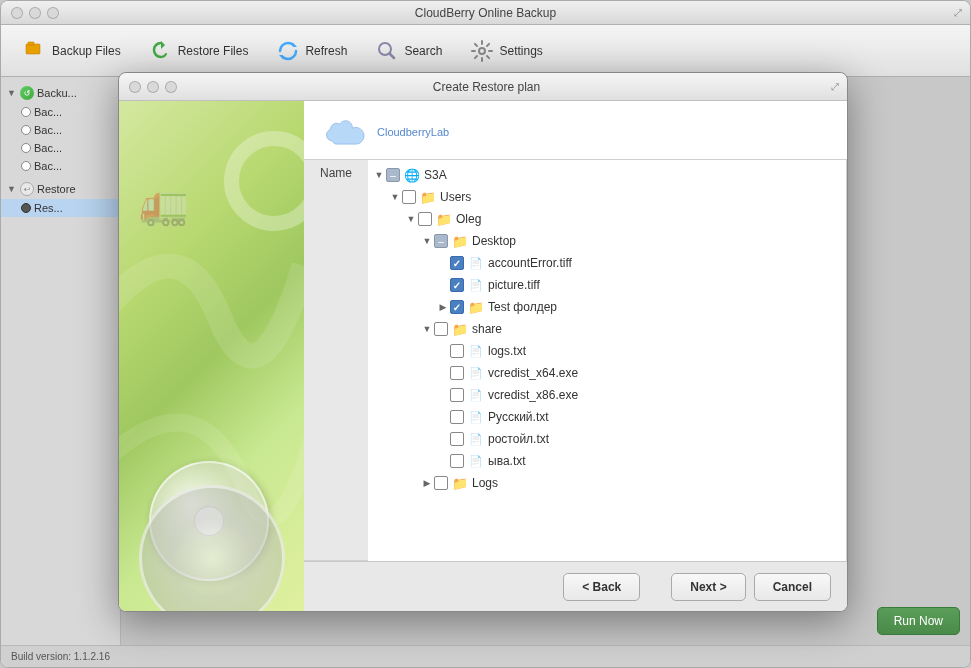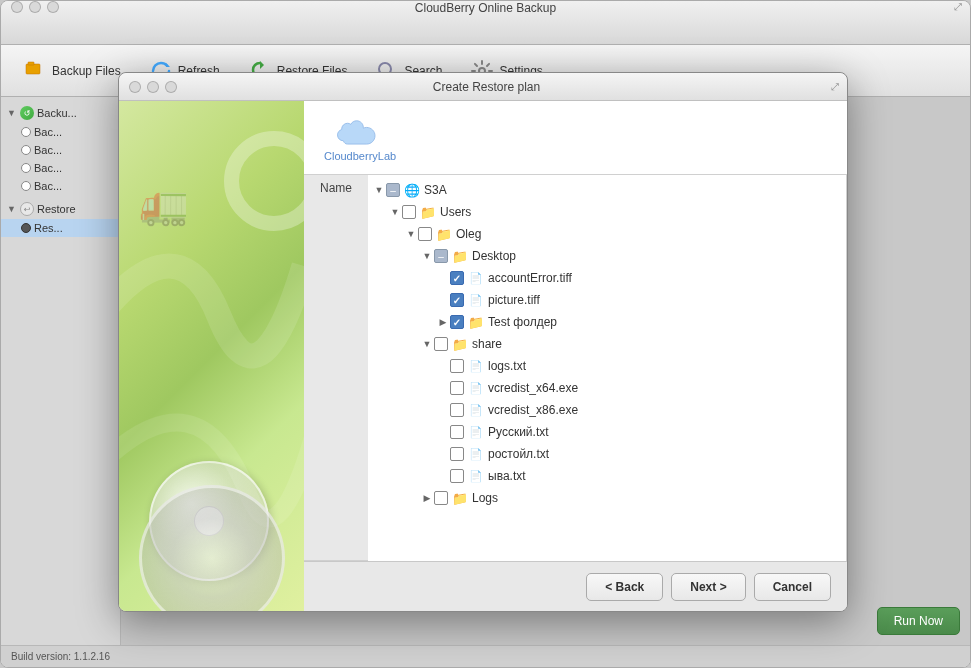--- a/index.html
+++ b/index.html
@@ -20,24 +20,24 @@
       background: #e8e8e8;
       border: 1px solid #aaa;
       border-radius: 8px;
       overflow: hidden;
       display: flex;
       flex-direction: column;
     }
 
     
     .title-bar {
-      height: 44px;
+      height: 24px;
       background: linear-gradient(to bottom, #f0f0f0, #d8d8d8);
       display: flex;
-      align-items: flex-start;
+      align-items: center;
       justify-content: center;
       border-bottom: 1px solid #b0b0b0;
       position: relative;
       flex-shrink: 0;
     }
     .traffic-lights {
       position: absolute;
       left: 10px;
       display: flex;
       gap: 6px;
@@ -327,21 +327,21 @@
       font-weight: 600;
       color: #333;
       margin-bottom: 4px;
     }
     .modal-header-subtitle {
       font-size: 12px;
       color: #666;
     }
     .cloudberry-logo {
       display: flex;
-      flex-direction: column;
+      flex-direction: row;
       align-items: center;
       gap: 3px;
     }
     .cloudberry-logo-icon {
       width: 50px;
       height: 30px;
     }
     .cloudberry-logo-text {
       font-size: 11px;
       color: #5588cc;
@@ -463,20 +463,21 @@
       border: 1px solid #aaa;
       font-weight: bold;
     }
     .footer-btn-back {
       background: linear-gradient(to bottom, #f8f8f8, #e8e8e8);
       color: #333;
     }
     .footer-btn-next {
       background: linear-gradient(to bottom, #f8f8f8, #e8e8e8);
       color: #333;
+      margin-left: 23px;
     }
     .footer-btn-cancel {
       background: linear-gradient(to bottom, #f8f8f8, #e8e8e8);
       color: #333;
     }
 
     
     .status-bar {
       height: 22px;
       background: #d0d0d0;
@@ -510,37 +511,37 @@
         <svg width="24" height="24" viewBox="0 0 24 24">
           <rect x="3" y="5" width="14" height="10" rx="1" fill="#e8a000" stroke="#c07000" stroke-width="0.5"></rect>
           <rect x="5" y="3" width="6" height="3" rx="0.5" fill="#e8a000" stroke="#c07000" stroke-width="0.5"></rect>
         </svg>
       </div>
       <span>Backup Files</span>
     </button>
     <button class="toolbar-btn">
       <div class="toolbar-icon">
         <svg width="24" height="24" viewBox="0 0 24 24">
+          <path d="M12 4 C8 4 5 7 5 11 C5 15 8 18 12 18" stroke="#44aa44" stroke-width="2.5" fill="none" stroke-linecap="round"></path>
+          <polygon points="12,2 16,6 12,10" fill="#44aa44"></polygon>
+          <path d="M12 18 C14 18 16 17 17 15" stroke="#44aa44" stroke-width="2" fill="none" stroke-linecap="round"></path>
+        </svg>
+      </div>
+      <span>Restore Files</span>
+    </button>
+    <button class="toolbar-btn">
+      <div class="toolbar-icon">
+        <svg width="24" height="24" viewBox="0 0 24 24">
           <path d="M4 12 C4 7.6 7.6 4 12 4 C14.5 4 16.7 5.1 18.2 6.8" stroke="#44aaff" stroke-width="2.5" fill="none" stroke-linecap="round"></path>
           <polygon points="17,4 21,8 17,8" fill="#44aaff"></polygon>
           <path d="M20 12 C20 16.4 16.4 20 12 20 C9.5 20 7.3 18.9 5.8 17.2" stroke="#44aaff" stroke-width="2.5" fill="none" stroke-linecap="round"></path>
           <polygon points="7,20 3,16 7,16" fill="#44aaff"></polygon>
         </svg>
       </div>
       <span>Refresh</span>
-    </button>
-    <button class="toolbar-btn">
-      <div class="toolbar-icon">
-        <svg width="24" height="24" viewBox="0 0 24 24">
-          <path d="M12 4 C8 4 5 7 5 11 C5 15 8 18 12 18" stroke="#44aa44" stroke-width="2.5" fill="none" stroke-linecap="round"></path>
-          <polygon points="12,2 16,6 12,10" fill="#44aa44"></polygon>
-          <path d="M12 18 C14 18 16 17 17 15" stroke="#44aa44" stroke-width="2" fill="none" stroke-linecap="round"></path>
-        </svg>
-      </div>
-      <span>Restore Files</span>
     </button>
     <button class="toolbar-btn">
       <div class="toolbar-icon">
         <svg width="24" height="24" viewBox="0 0 24 24">
           <circle cx="10" cy="10" r="6" stroke="#8888aa" stroke-width="2" fill="none"></circle>
           <line x1="14.5" y1="14.5" x2="19" y2="19" stroke="#8888aa" stroke-width="2.5" stroke-linecap="round"></line>
         </svg>
       </div>
       <span>Search</span>
     </button>

